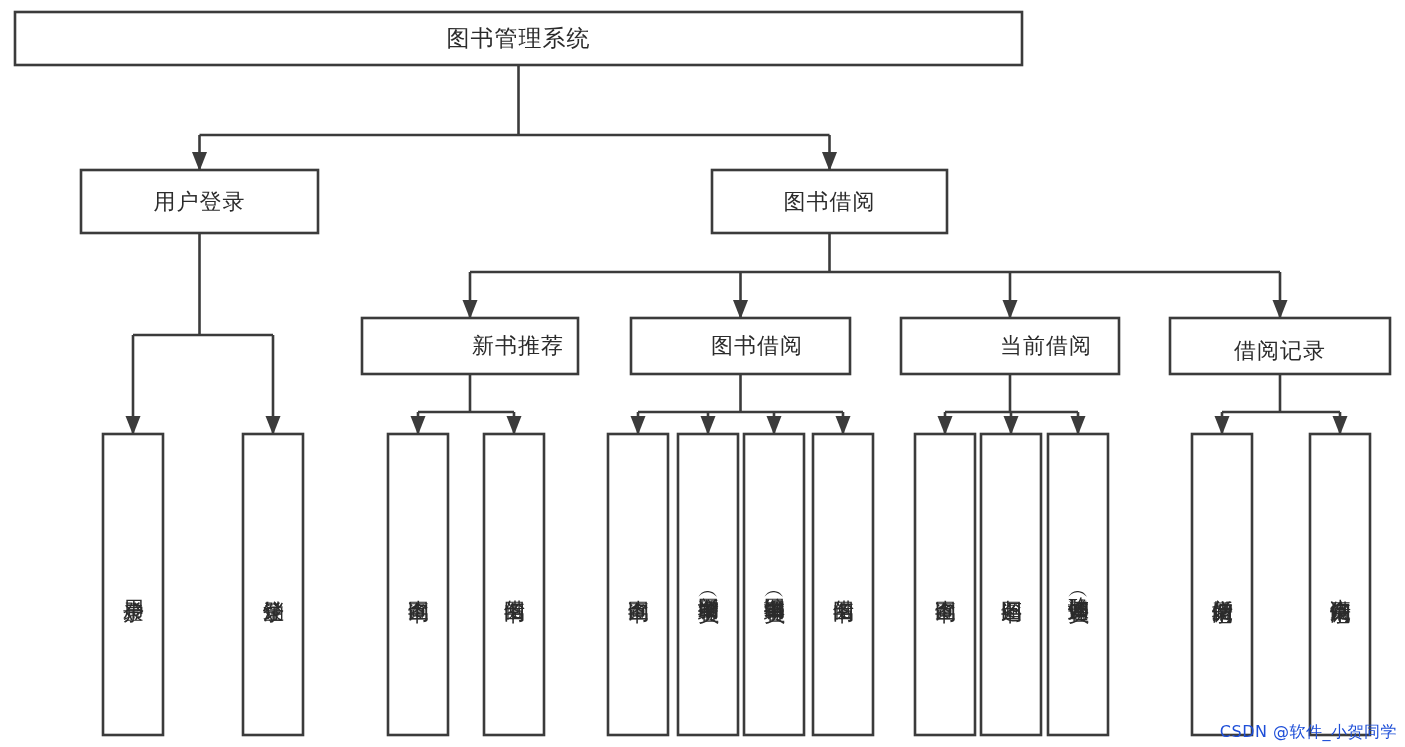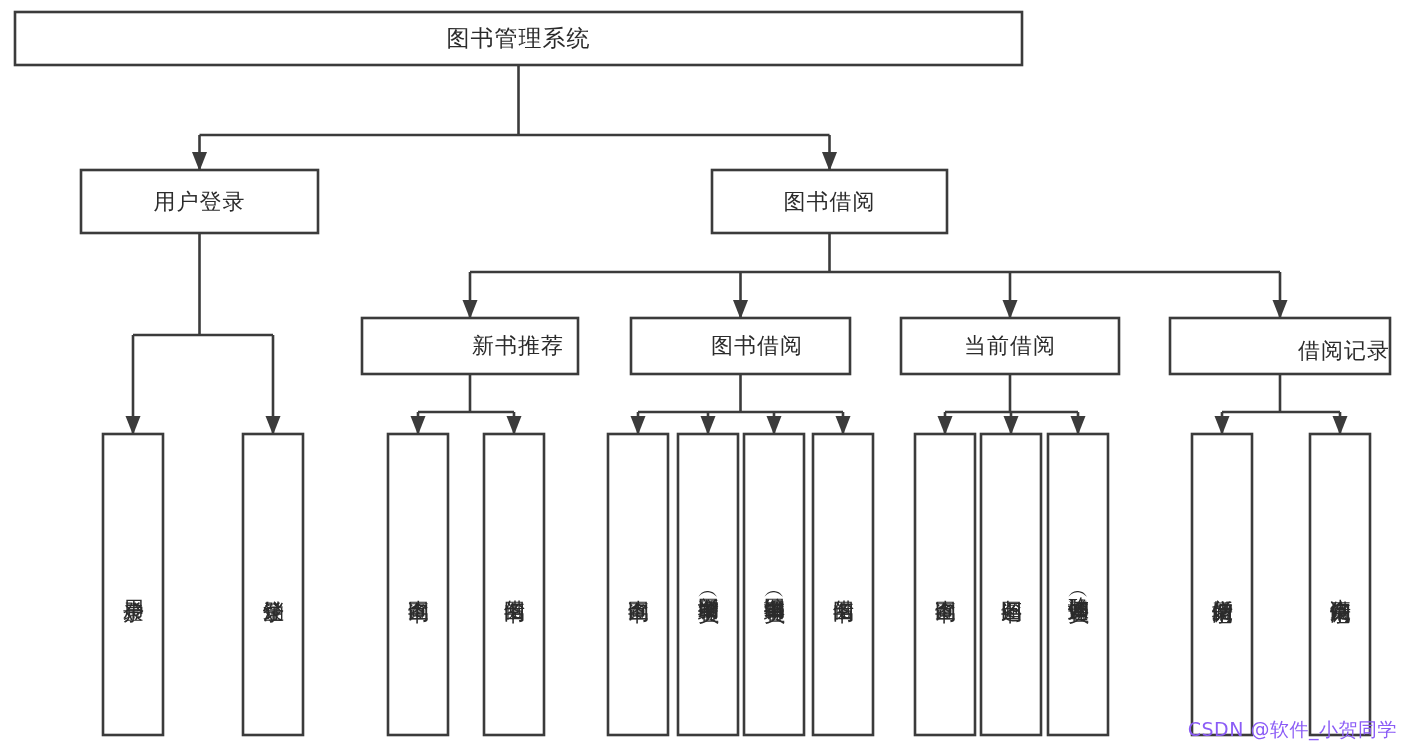--- a/index.html
+++ b/index.html
@@ -71,22 +71,22 @@
     font-size: 22px;
     color: #2b2b2b;
     letter-spacing: 1px;
     white-space: nowrap;
   }
   #watermark {
     position: absolute;
     right: 8px;
     bottom: 4px;
     font-family: "DejaVu Sans", "Liberation Sans", sans-serif;
-    font-size: 19px;
-    color: #8b5cf6;
+    font-size: 16px;
+    color: #1d4ed8;
     letter-spacing: 0.5px;
     white-space: nowrap;
   }
 </style>
 </head>
 <body>
 
 <div id="diagram-root">
 
   <svg class="diagram" id="diagram-svg" viewBox="0 0 1405 747" xmlns="http://www.w3.org/2000/svg">
@@ -177,24 +177,24 @@
       </div>
       <div class="htext-wrap" style="left: 712px; top: 170px; width: 235px; height: 63px;">
         <div class="htext">图书借阅</div>
       </div>
       <div class="htext-wrap" style="left: 362px; top: 318px; width: 216px; height: 56px; margin-left: 48px;">
         <div class="htext">新书推荐</div>
       </div>
       <div class="htext-wrap" style="left: 668px; top: 318px; width: 178px; height: 56px;">
         <div class="htext">图书借阅</div>
       </div>
-      <div class="htext-wrap" style="left: 901px; top: 318px; width: 218px; height: 56px;">
+      <div class="htext-wrap" style="left: 901px; top: 318px; width: 218px; height: 56px; padding-left: 36px;">
         <div class="htext">当前借阅</div>
       </div>
-      <div class="htext-wrap" style="left: 1170px; top: 318px; width: 220px; height: 65px; justify-content: flex-end;">
+      <div class="htext-wrap" style="left: 1170px; top: 318px; width: 220px; height: 65px;">
         <div class="htext">借阅记录</div>
       </div>
       <div class="vtext-wrap" style="left: 103px; top: 434px; width: 60px; height: 301px;">
         <div class="vtext">用户登录</div>
       </div>
       <div class="vtext-wrap" style="left: 243px; top: 434px; width: 60px; height: 301px;">
         <div class="vtext">注销登录</div>
       </div>
       <div class="vtext-wrap" style="left: 388px; top: 434px; width: 60px; height: 301px;">
         <div class="vtext">查询图书</div>

